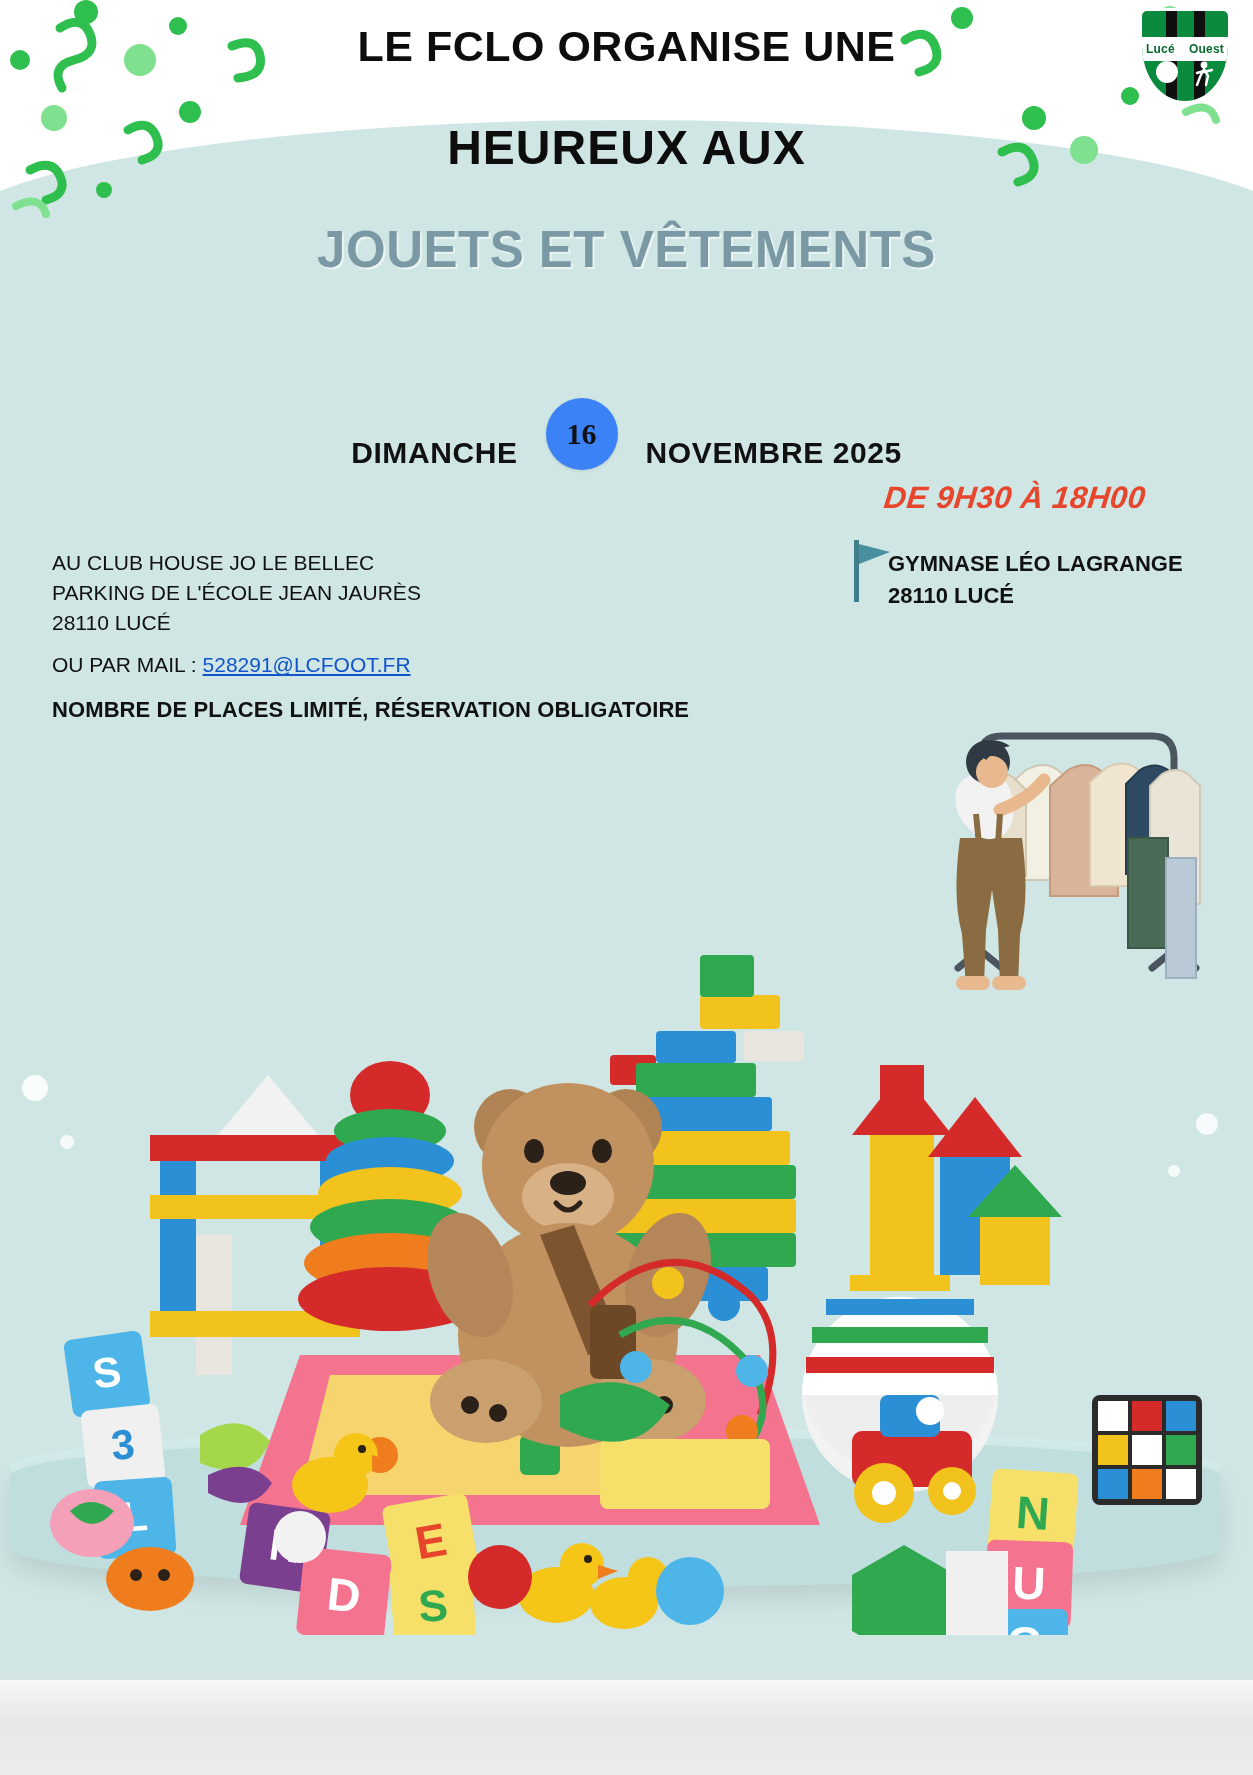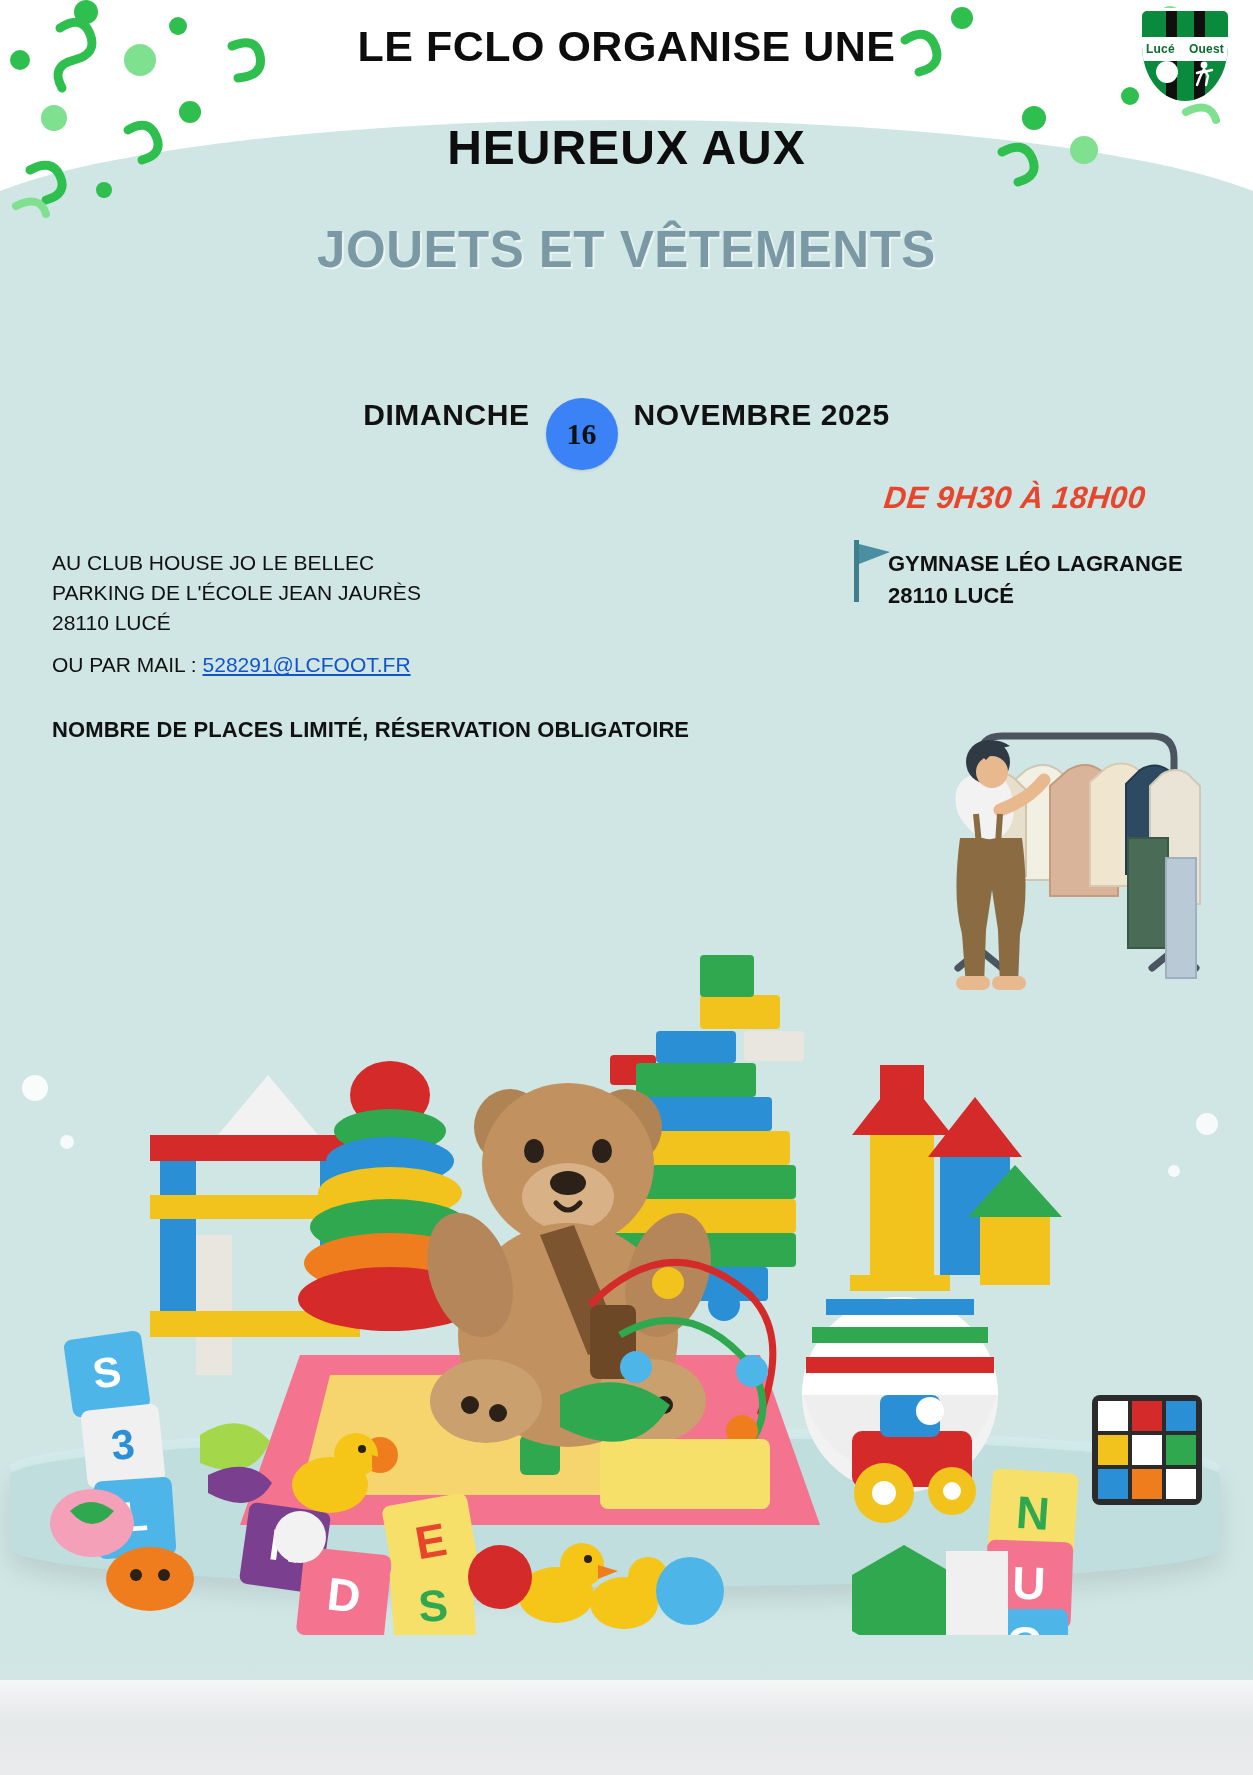--- a/index.html
+++ b/index.html
@@ -99,23 +99,23 @@
     font-weight: 700;
     letter-spacing: 0.5px;
     color: #7b99a4;
     text-shadow: 2px 2px 0 rgba(255,255,255,0.55);
   }
   
   .date-row {
     position: absolute;
     left: 0; right: 0; top: 398px;
     display: flex;
-    align-items: flex-start;
+    align-items: flex-end;
     justify-content: center;
-    gap: 16px;
+    gap: 28px;
   }
   .date-word {
     font-size: 30px;
     font-weight: 700;
     color: #111111;
     letter-spacing: .6px;
   }
   .date-circle {
     width: 72px; height: 72px;
     border-radius: 50%;
@@ -163,21 +163,21 @@
     letter-spacing: .2px;
     margin-bottom: 32px;
   }
   .info-addr {
     font-size: 21px;
     line-height: 1.42;
     margin-bottom: 16px;
   }
   .info-mail {
     font-size: 21px;
-    margin-bottom: 40px;
+    margin-bottom: 20px;
   }
   .info-mail a {
     color: #1155cc;
     text-decoration: underline;
   }
   .info-note {
     font-size: 22px;
     font-weight: 700;
     letter-spacing: .1px;
   }

